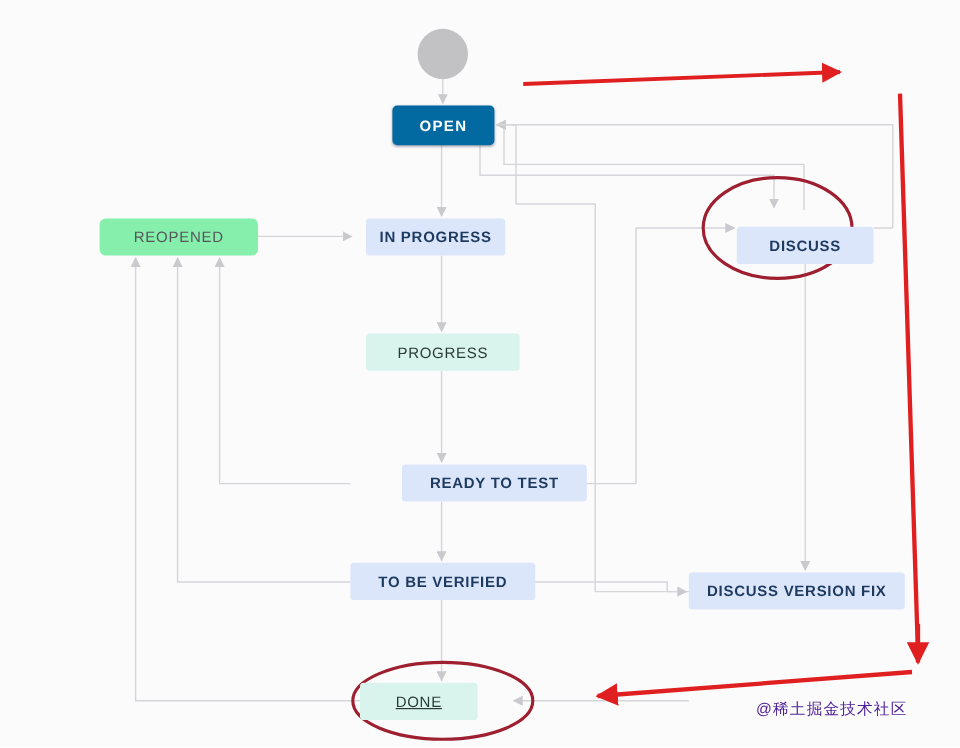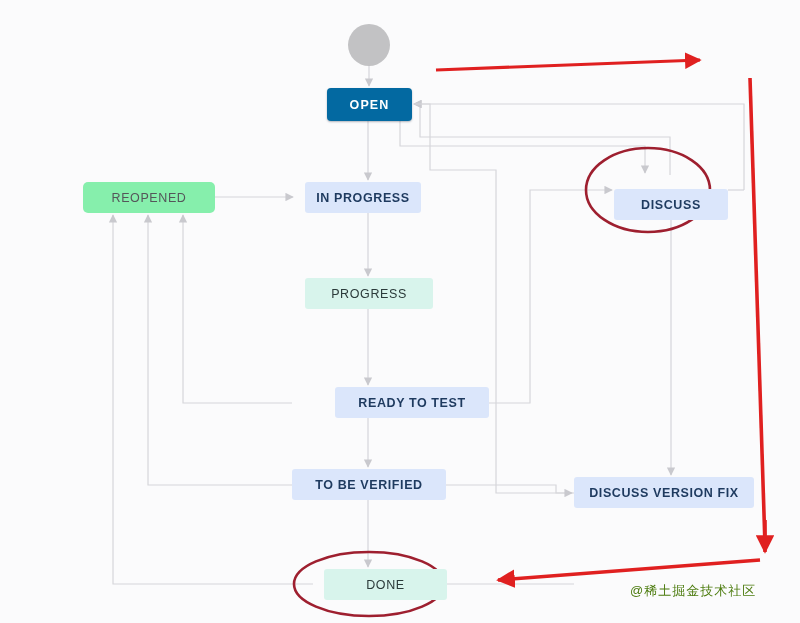--- a/index.html
+++ b/index.html
@@ -54,21 +54,21 @@
     background: #d8f4ec;
     color: #2b3a3a;
   }
   .start-circle {
     position: absolute;
     border-radius: 50%;
     background: #c2c2c4;
   }
   .watermark {
     position: absolute;
-    color: #4d7c0f;
+    color: #4c1d95;
     font-size: 13px;
     letter-spacing: 1px;
     white-space: nowrap;
   }
 </style>
 </head>
 <body>
 
 <div id="canvas">
 
@@ -164,19 +164,19 @@
   </div>
 
   <div class="node node-blue" style="left:292px; top:469px; width:154px; height:31px;">
     <span>TO BE VERIFIED</span>
   </div>
 
   <div class="node node-blue" style="left:574px; top:477px; width:180px; height:31px;">
     <span>DISCUSS VERSION FIX</span>
   </div>
 
-  <div class="node node-green" style="left:324px; top:569px; width:123px; height:31px;">
+  <div class="node node-green" style="left:300px; top:569px; width:98px; height:31px;text-decoration:underline;">
     <span>DONE</span>
   </div>
 
   <div class="watermark" style="left:630px; top:582px;">@稀土掘金技术社区</div>
 
 </div>
 
 </body></html>

